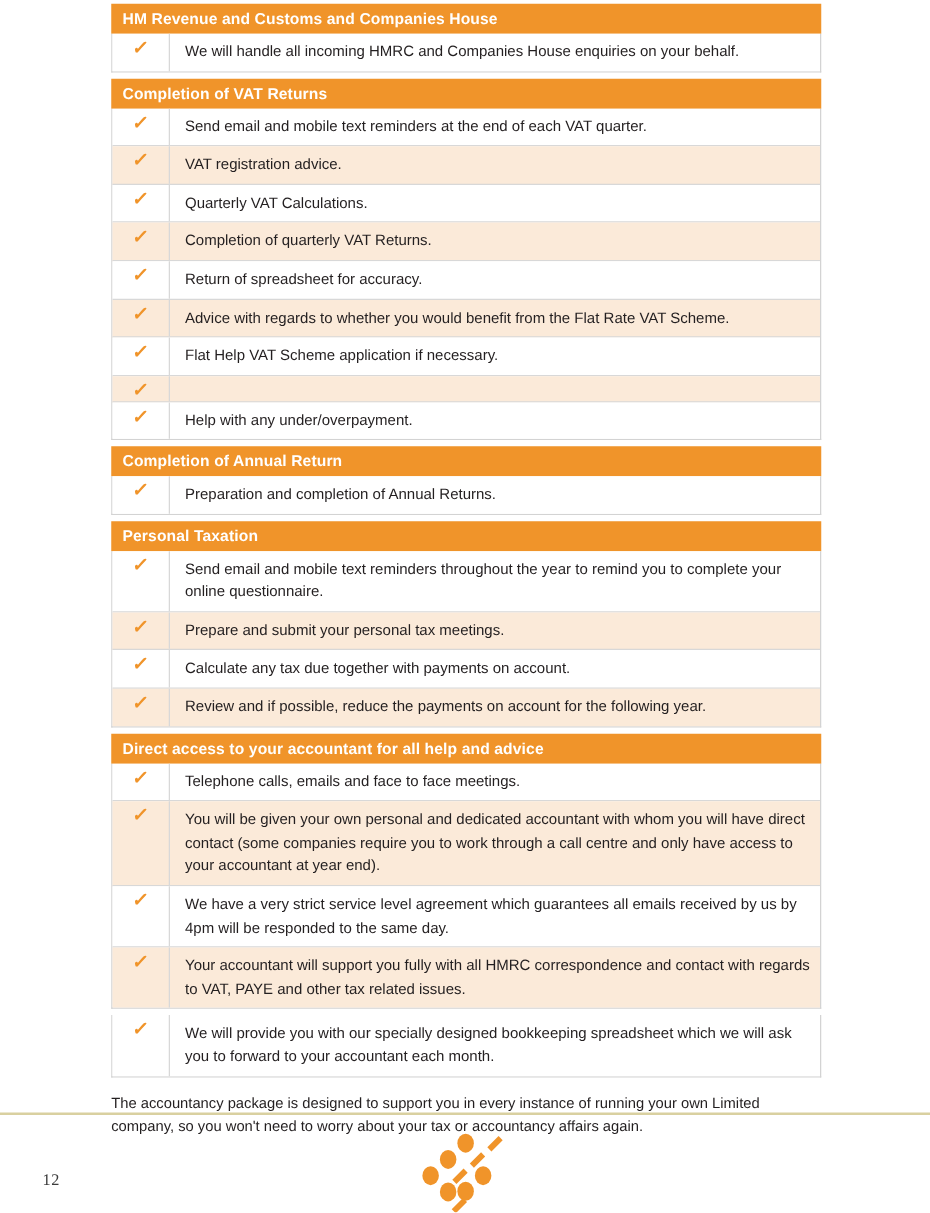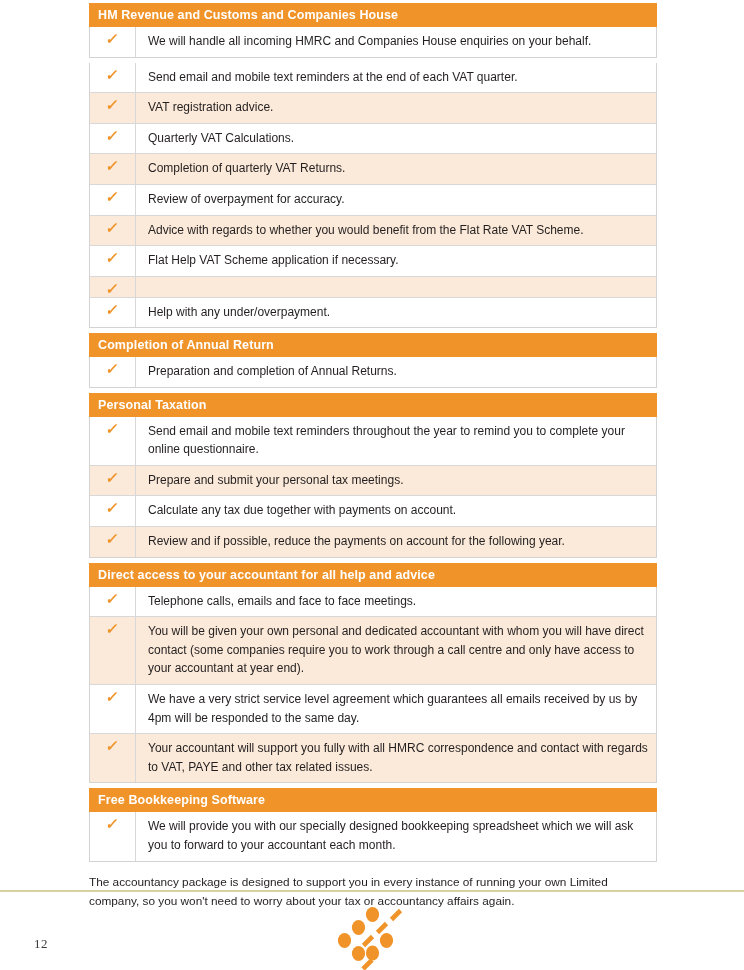--- a/index.html
+++ b/index.html
@@ -147,20 +147,21 @@
         <div class="rows">
           <div class="row">
             <div class="check-cell">
               <span class="check-glyph">✓</span>
             </div>
             <div class="text-cell">We will handle all incoming HMRC and Companies House enquiries on your behalf.</div>
           </div>
         </div>
       </div>
       <div class="section">
+        <div class="section-header">Completion of VAT Returns</div>
         <div class="rows">
           <div class="row">
             <div class="check-cell">
               <span class="check-glyph">✓</span>
             </div>
             <div class="text-cell">Send email and mobile text reminders at the end of each VAT quarter.</div>
           </div>
           <div class="row alt">
             <div class="check-cell">
               <span class="check-glyph">✓</span>
@@ -176,21 +177,21 @@
           <div class="row alt">
             <div class="check-cell">
               <span class="check-glyph">✓</span>
             </div>
             <div class="text-cell">Completion of quarterly VAT Returns.</div>
           </div>
           <div class="row">
             <div class="check-cell">
               <span class="check-glyph">✓</span>
             </div>
-            <div class="text-cell">Review of overpayment for accuracy.</div>
+            <div class="text-cell">Return of spreadsheet for accuracy.</div>
           </div>
           <div class="row alt">
             <div class="check-cell">
               <span class="check-glyph">✓</span>
             </div>
             <div class="text-cell">Advice with regards to whether you would benefit from the Flat Rate VAT Scheme.</div>
           </div>
           <div class="row">
             <div class="check-cell">
               <span class="check-glyph">✓</span>
@@ -273,21 +274,20 @@
           </div>
           <div class="row alt">
             <div class="check-cell">
               <span class="check-glyph">✓</span>
             </div>
             <div class="text-cell">Your accountant will support you fully with all HMRC correspondence and contact with regards to VAT, PAYE and other tax related issues.</div>
           </div>
         </div>
       </div>
       <div class="section">
-        <div class="section-header">Free Bookkeeping Software</div>
         <div class="rows">
           <div class="row">
             <div class="check-cell">
               <span class="check-glyph">✓</span>
             </div>
             <div class="text-cell">We will provide you with our specially designed bookkeeping spreadsheet which we will ask you to forward to your accountant each month.</div>
           </div>
         </div>
       </div>
       <div class="closing">The accountancy package is designed to support you in every instance of running your own Limited company, so you won't need to worry about your tax or accountancy affairs again.</div>

